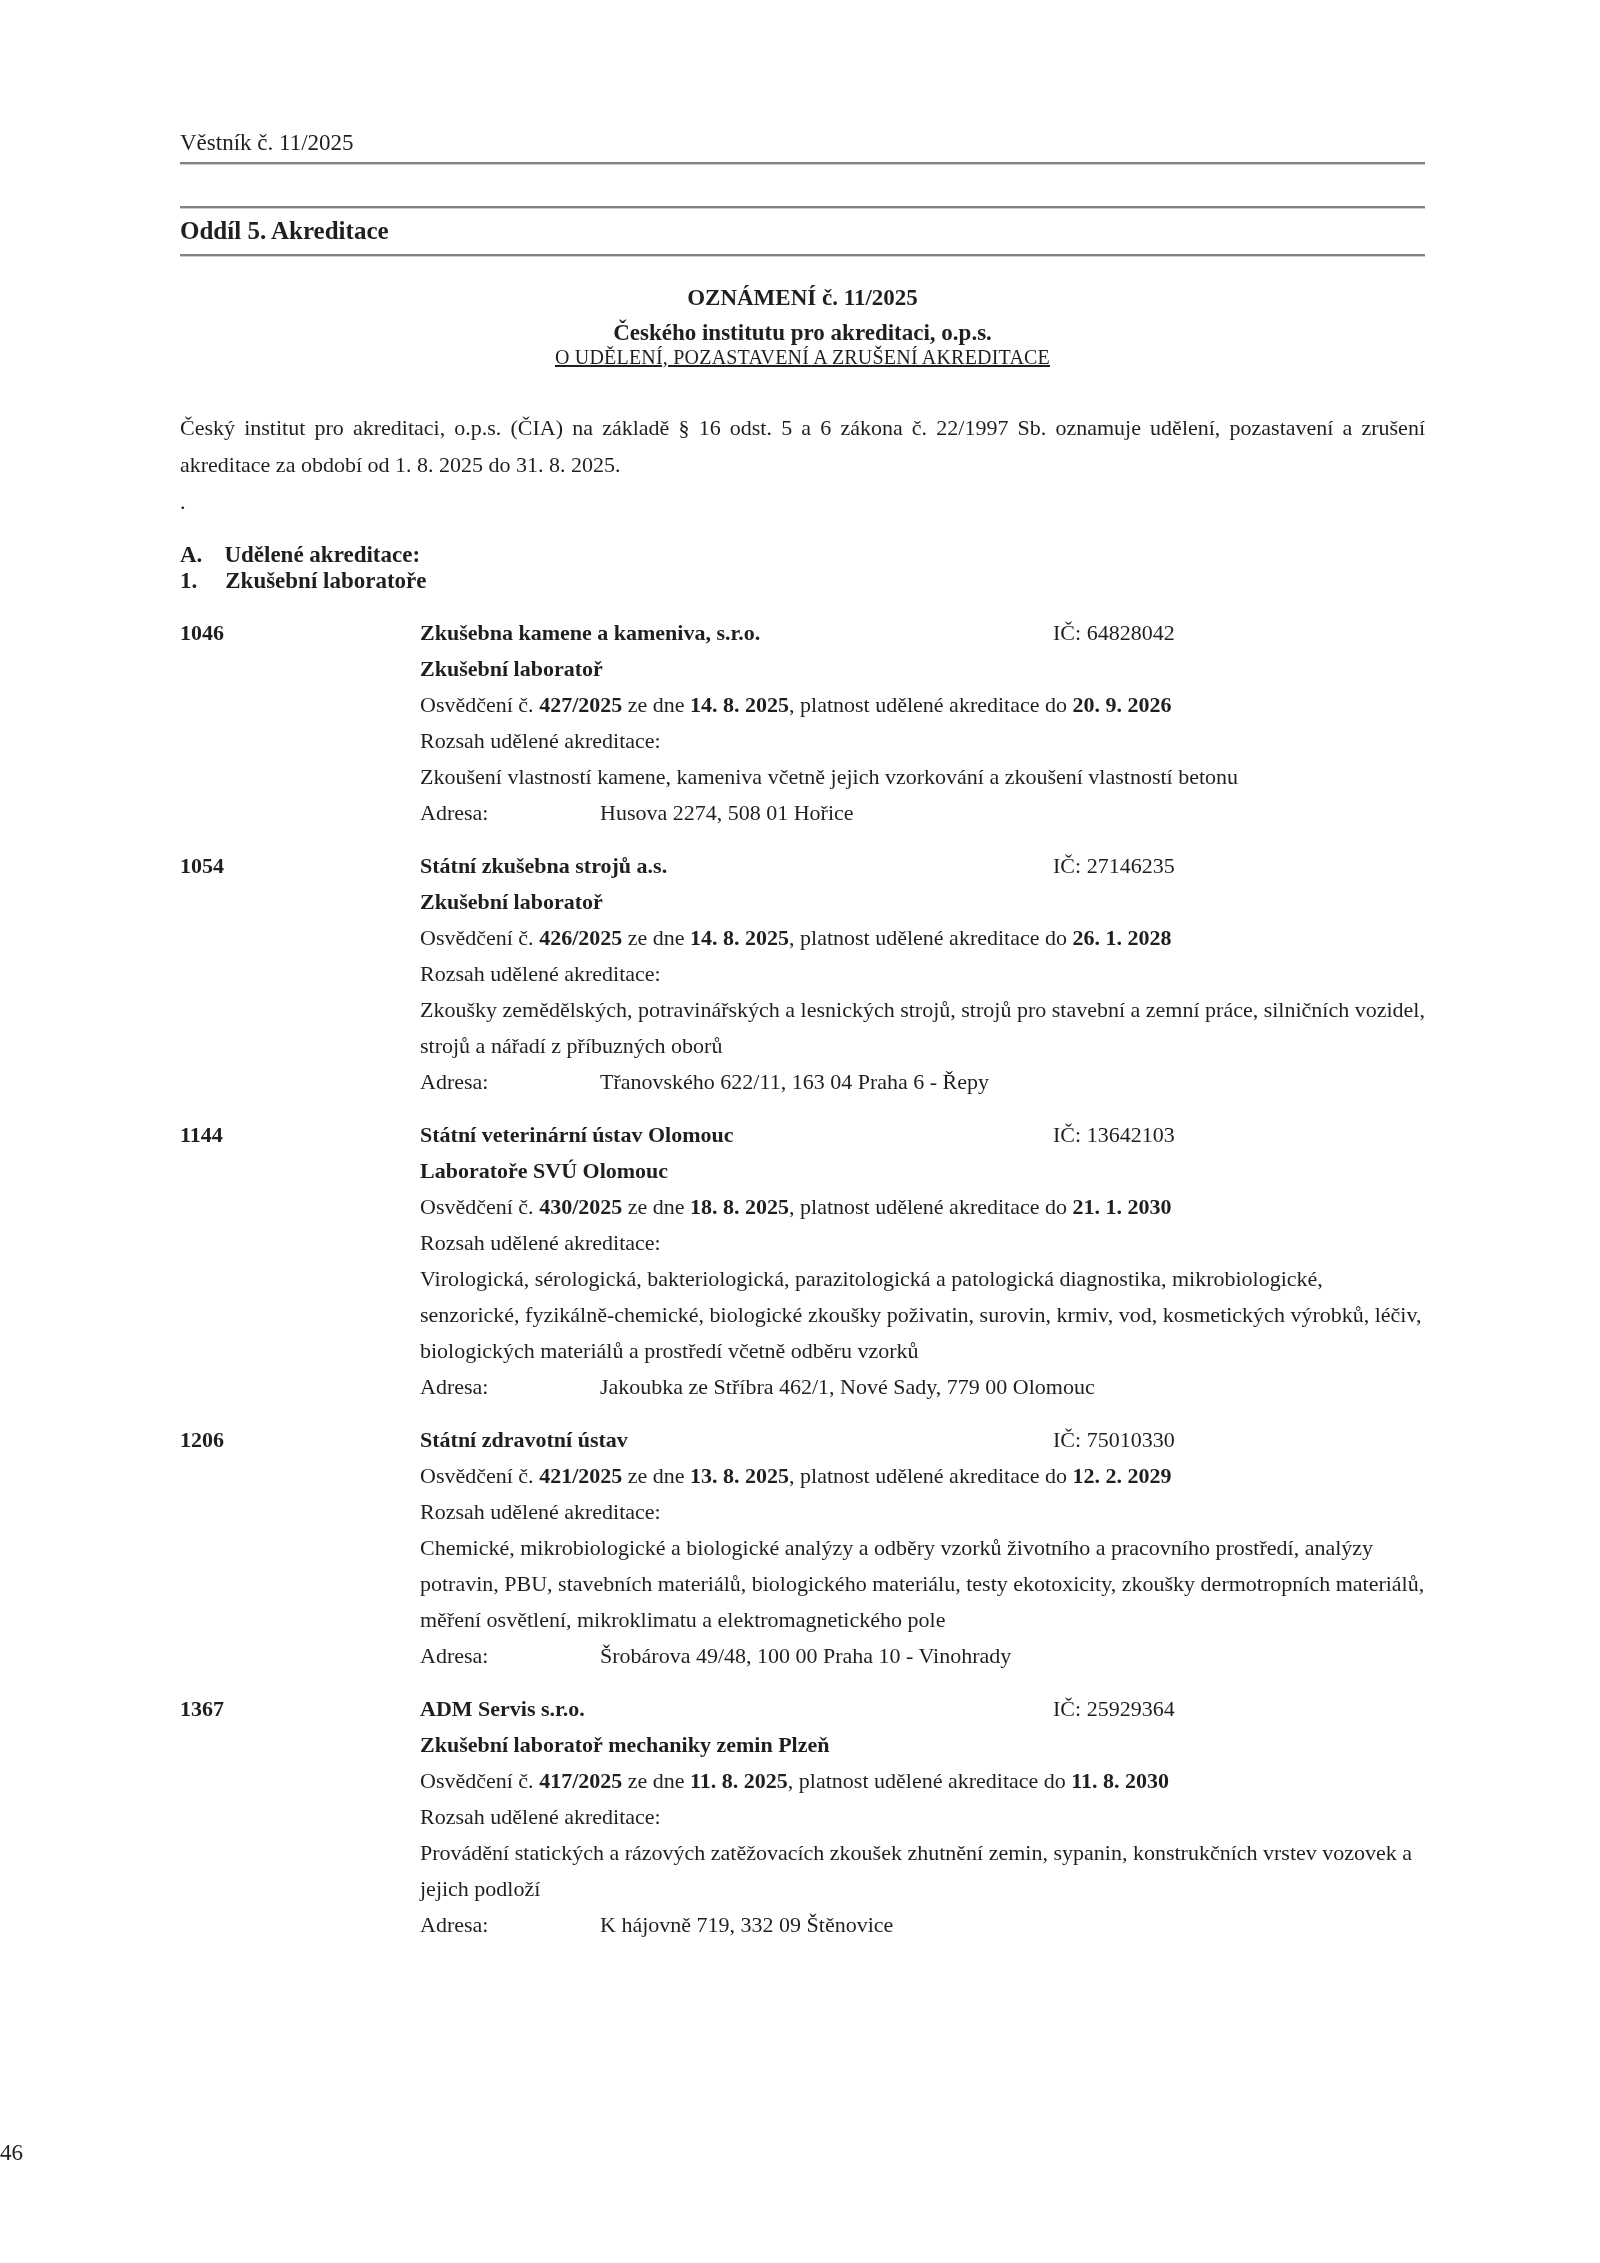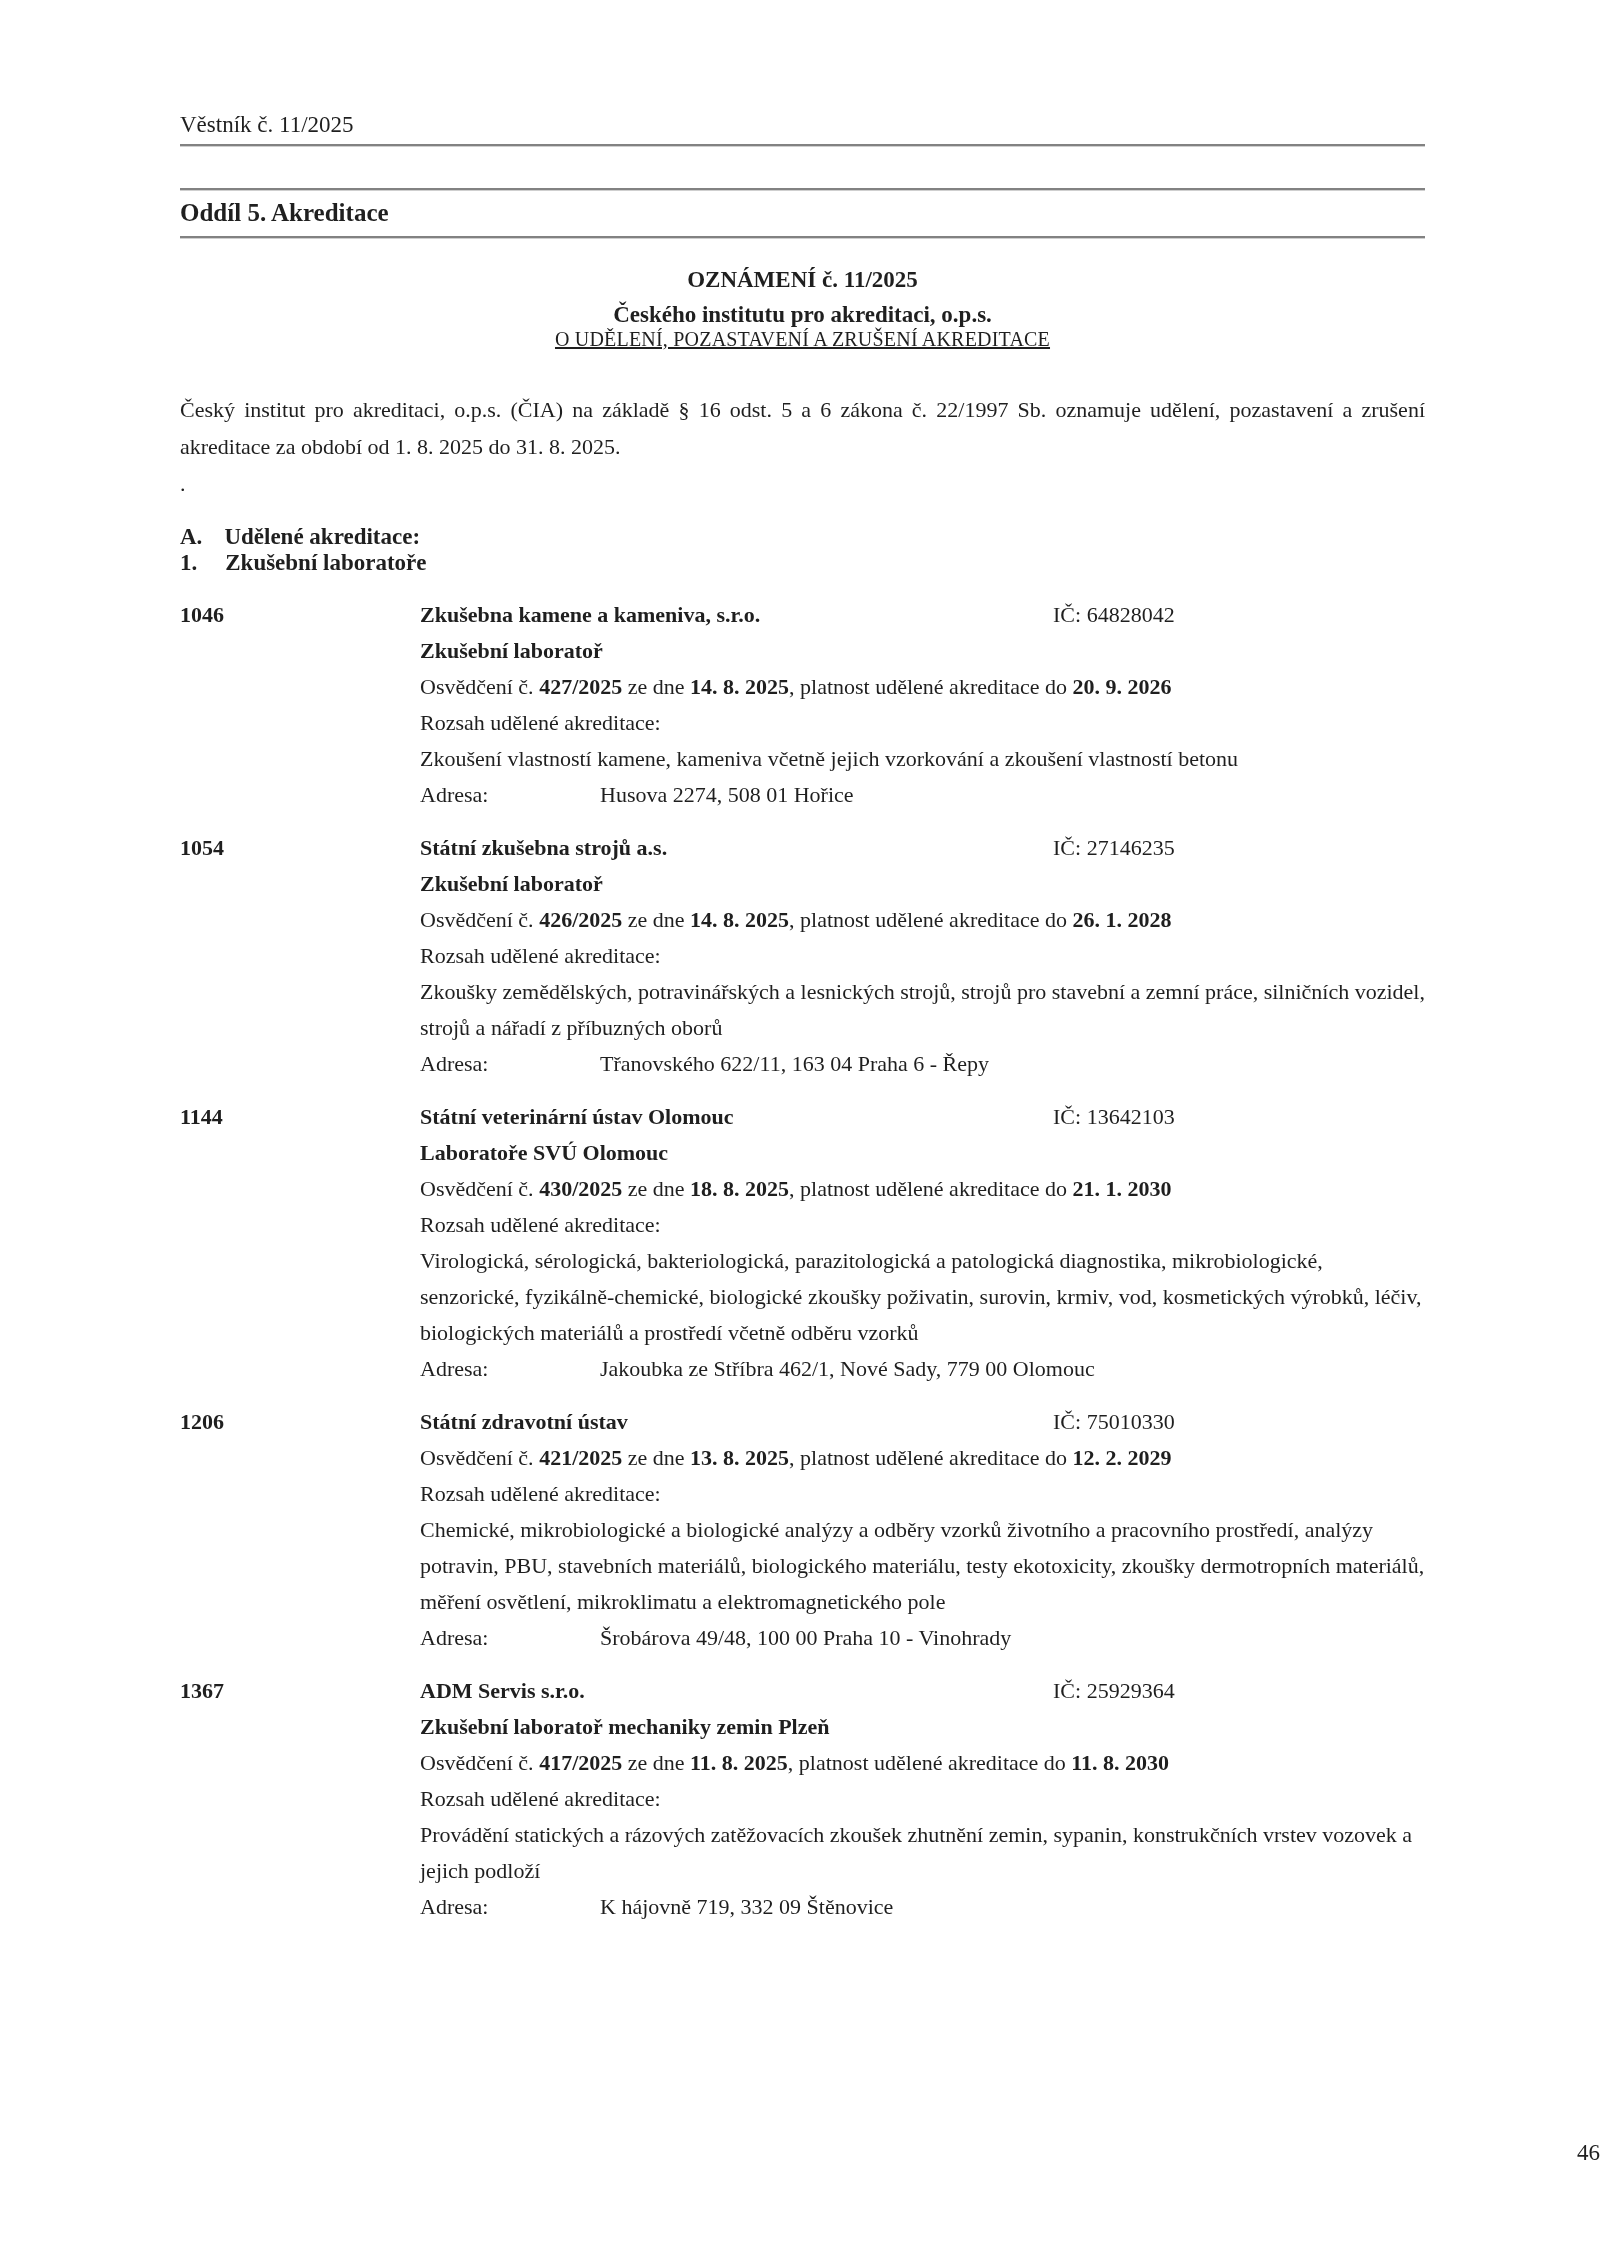--- a/index.html
+++ b/index.html
@@ -12,21 +12,21 @@
     height: 2263px;
     overflow: hidden;
     font-family: "Liberation Serif", "DejaVu Serif", serif;
     color: #1f1f1f;
   }
   .page {
     position: relative;
     width: 1600px;
     height: 2263px;
     box-sizing: border-box;
-    padding: 0 175px 0 180px;
+    padding: 18px 175px 0 180px;
   }
   .masthead {
     padding-top: 112px;
     font-size: 23px;
   }
   .rule {
     height: 0;
     border: 0;
     border-top: 2px solid #828282;
     box-shadow: 0 1px 0 #cfcfcf;
@@ -101,21 +101,21 @@
     font-weight: normal;
   }
   .scope-text { text-align: left; }
   .addr-row { display: flex; }
   .addr-label { flex: 0 0 180px; width: 180px; }
   .page-number {
     position: absolute;
     left: 0;
     right: 0;
     top: 2140px;
-    text-align: right;
+    text-align: left;
     font-size: 23px;
   }
 </style>
 </head>
 <body>
 
 <div class="page">
 
   <div class="masthead">Věstník č. 11/2025</div>
   <hr class="rule rule-1">

